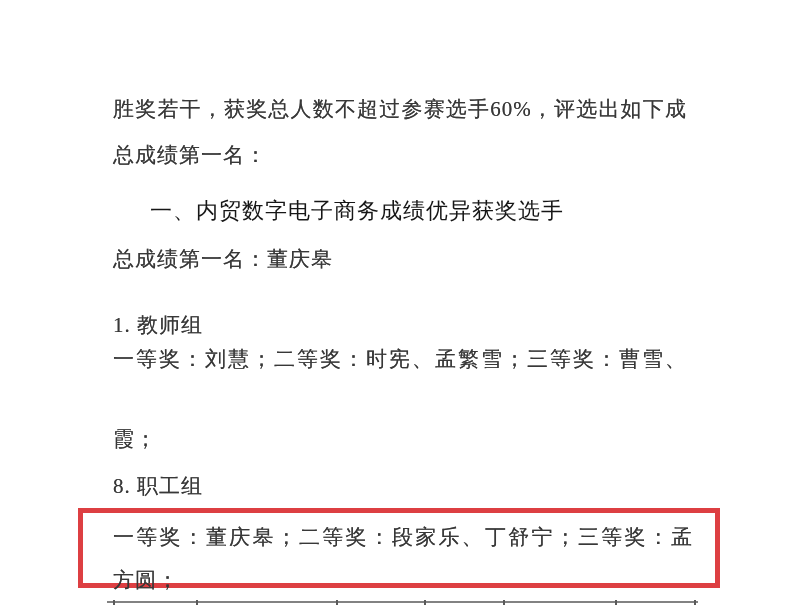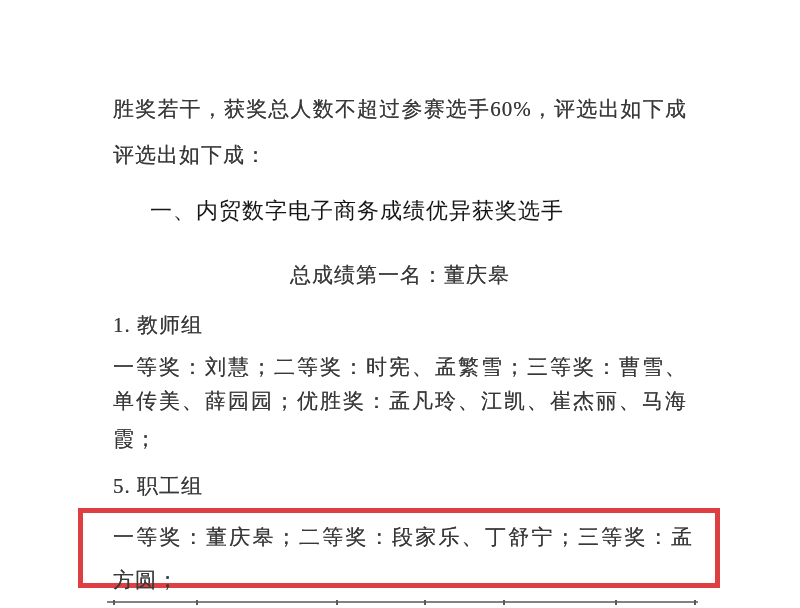--- a/index.html
+++ b/index.html
@@ -74,35 +74,34 @@
     background: var(--tick-color);
   }
 </style>
 </head>
 <body>
 
 <div class="page">
 
   <div class="tline just" style="top:96px;">胜奖若干，获奖总人数不超过参赛选手60%，评选出如下成</div>
 
-  <div class="tline" style="top:142px;">评选出如下成：</div>
+  <div class="tline" style="top:142px;">总成绩第一名：</div>
 
   <div class="heading" style="top:197px;">一、内贸数字电子商务成绩优异获奖选手</div>
 
-  <div class="tline" style="top:262px;text-align:center;">总成绩第一名：董庆皋</div>
+  <div class="tline" style="top:246px;">总成绩第一名：董庆皋</div>
 
   <div class="tline" style="top:312px;">1. 教师组</div>
 
-  <div class="tline just" style="top:355px;font-family:Liberation Mono, monospace;">一等奖：刘慧；二等奖：时宪、孟繁雪；三等奖：曹雪、</div>
+  <div class="tline just" style="top:346px;">一等奖：刘慧；二等奖：时宪、孟繁雪；三等奖：曹雪、</div>
 
-  <div class="tline just" style="top:388px;">单传美、薛园园；优胜奖：孟凡玲、江凯、崔杰丽、马海</div>
 
   <div class="tline" style="top:426px;">霞；</div>
 
-  <div class="tline" style="top:473px;">5. 职工组</div>
+  <div class="tline" style="top:473px;">8. 职工组</div>
 
   <div class="highlight-box">
     <div class="tline just" style="top:11px;">一等奖：董庆皋；二等奖：段家乐、丁舒宁；三等奖：孟</div>
     <div class="tline" style="top:54px;">方圆；</div>
   </div>
 
   <div class="table-rule">
     <div class="tick" style="left:6px;"></div>
     <div class="tick" style="left:89px;"></div>
     <div class="tick" style="left:229px;"></div>

